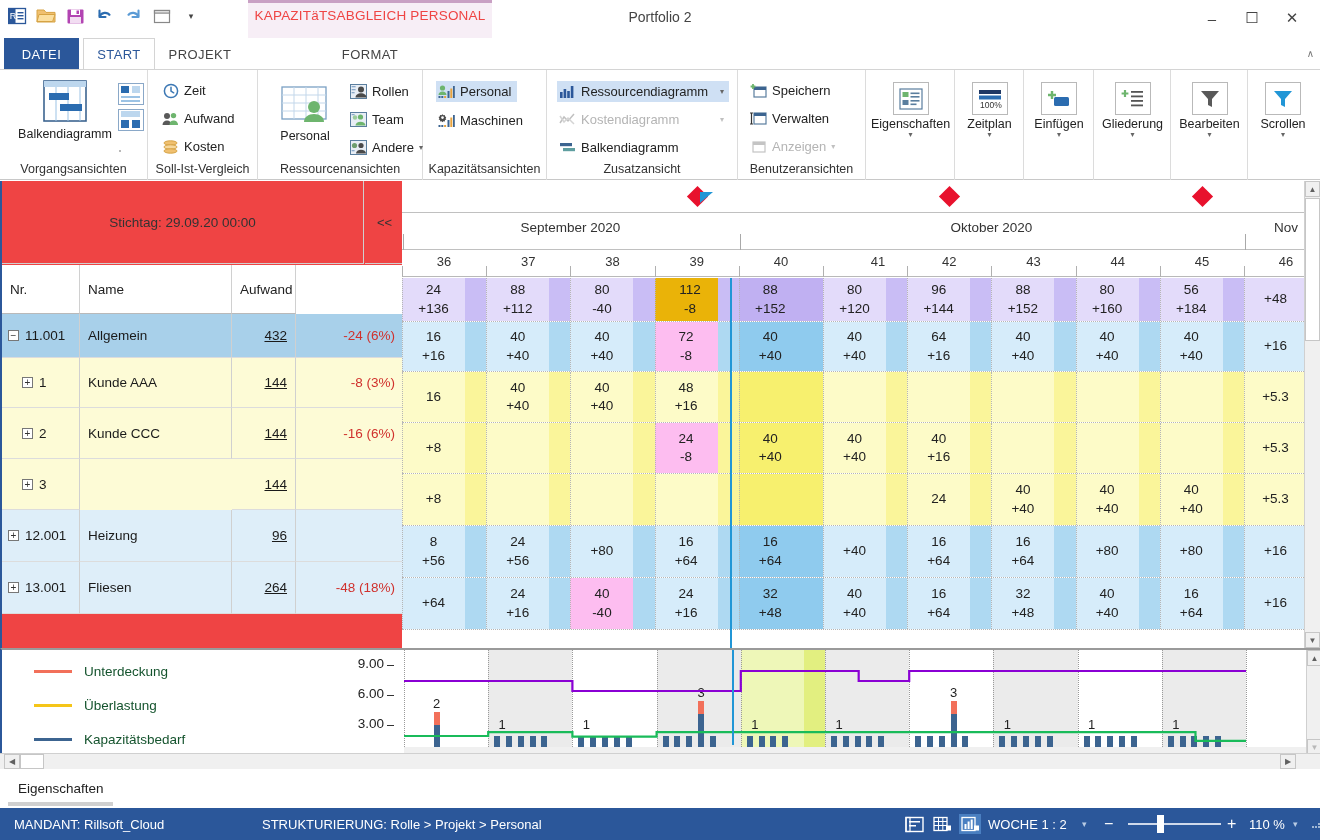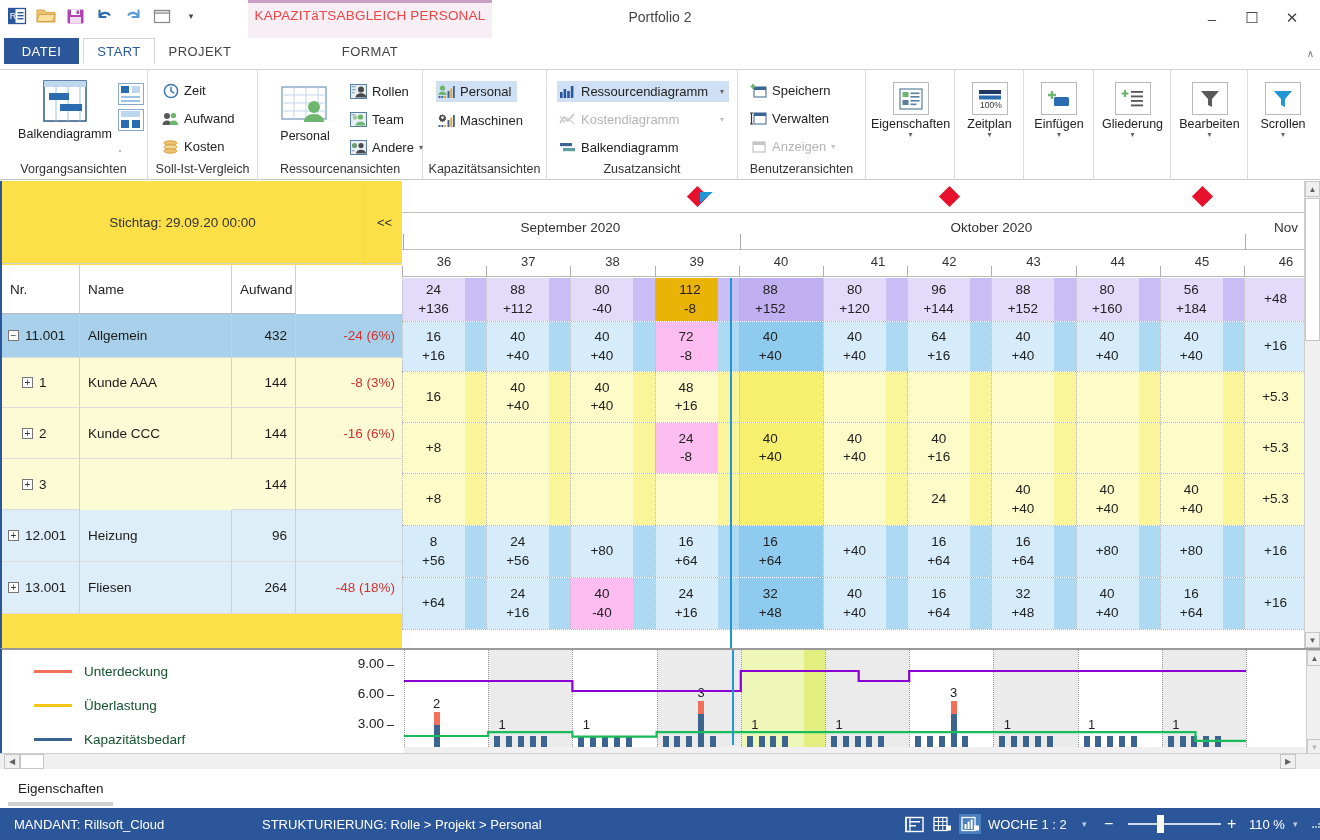--- a/index.html
+++ b/index.html
@@ -15,21 +15,21 @@
   #qat { position:absolute; left:6px; top:5px; display:flex; align-items:center; gap:7px; }
   .qat-ic { width:22px; height:22px; display:flex; align-items:center; justify-content:center; cursor:pointer; }
   #win-title { position:absolute; left:0; top:9px; width:1320px; text-align:center; font-size:14px; color:#444; }
   #ctx-tab-band { position:absolute; left:248px; top:0; width:244px; height:48px; background:#f7eef6; border-top:3px solid #c9a0c4; }
   #ctx-tab-label { position:absolute; left:248px; top:8px; width:244px; text-align:center;
      font-size:13.5px; color:#ef4444; letter-spacing:.2px; }
   .wbtn { position:absolute; top:6px; width:30px; height:24px; display:flex; align-items:center; justify-content:center;
      font-size:15px; color:#444; cursor:pointer; }
   
   #tabsrow { position:absolute; left:0; top:38px; width:1320px; height:32px; background:#fff; }
-  .tab { position:absolute; top:0; height:26px; display:flex; align-items:center; justify-content:center;
+  .tab { position:absolute; top:0; height:32px; display:flex; align-items:center; justify-content:center;
      font-size:13px; color:#2b579a; cursor:pointer; letter-spacing:.4px; }
   #tab-datei { left:4px; width:75px; background:#2b579a; color:#fff; }
   #tab-start { left:83px; width:72px; background:#fff; border:1px solid #d4d4d4; border-bottom:1px solid #fff; color:#2b579a; }
   #tab-projekt { left:159px; width:82px; color:#444; }
   #tab-format { left:306px; width:128px; color:#444; }
   #tabs-sep { position:absolute; left:0; top:69px; width:1320px; height:1px; background:#d4d4d4; }
   #ribbon-collapse { position:absolute; right:6px; top:48px; font-size:10px; color:#777; cursor:pointer; }
   
   #ribbon { position:absolute; left:0; top:70px; width:1320px; height:110px; background:#fff;
      border-bottom:1px solid #c8c8c8; }
@@ -40,35 +40,35 @@
   .big-btn .lbl { font-size:12.5px; color:#222; display:block; margin-top:2px; }
   .small-item { position:absolute; display:flex; align-items:center; gap:5px; font-size:13px; color:#222;
      cursor:pointer; white-space:nowrap; }
   .small-item.dis { color:#b4b4b4; }
   .small-item.sel { background:#cfe0f4; }
   .caret { font-size:8px; color:#666; }
   .icbox { width:17px; height:17px; flex:none; display:flex; align-items:center; justify-content:center; }
   .sqbtn { border:1px solid #b9b9b9; background:#fff; display:flex; align-items:center; justify-content:center; }
   
   #content { position:absolute; left:0; top:181px; width:1320px; height:467px; }
-  #leftpane { position:absolute; left:0; top:0; width:402px; height:467px; background:#fde047;
+  #leftpane { position:absolute; left:0; top:0; width:402px; height:467px; background:#ef4444;
      border-left:2px solid #2b579a; }
   #stichtag-box { position:absolute; left:0; top:0; width:362px; height:83px; border-right:1px solid #d0d0d0;
      border-bottom:1px solid #d0d0d0; display:flex; align-items:center; justify-content:center;
      font-size:13.5px; color:#333; }
   #collapse-box { position:absolute; left:363px; top:0; width:39px; height:83px; border-bottom:1px solid #d0d0d0;
      display:flex; align-items:center; justify-content:center; font-size:13px; color:#333; cursor:pointer; }
   #thead { position:absolute; left:0; top:84px; width:402px; height:49px; background:#fff; }
   .th { position:absolute; top:0; height:49px; border-right:1px solid #d0d0d0; border-bottom:1px solid #b9b9b9;
      display:flex; align-items:center; padding:0 8px; font-size:13.5px; color:#222; overflow:hidden; white-space:nowrap; }
   #trows { position:absolute; left:0; top:133px; width:402px; height:334px; overflow:hidden; }
   .trow { position:absolute; left:0; width:402px; }
   .tcell { position:absolute; top:0; height:100%; border-right:1px solid #d0d0d0; border-bottom:1px solid #dcdcdc;
      display:flex; align-items:center; padding:0 8px; font-size:13.5px; color:#1a1a1a; overflow:hidden; white-space:nowrap; }
-  .tcell.num { justify-content:flex-end; }
+  .tcell.num { justify-content:flex-end;text-decoration:underline; }
   .tcell.neg { justify-content:flex-end; color:#d0312d; }
   .expander { display:inline-block; width:11px; height:11px; border:1px solid #777; background:#fff;
      line-height:9px; text-align:center; font-size:10px; color:#333; margin-right:6px; cursor:pointer; flex:none; }
   
   #rightpane { position:absolute; left:402px; top:0; width:904px; height:467px; background:#fff; overflow:hidden; }
   #milestone-band { position:absolute; left:0; top:0; width:904px; height:32px; border-bottom:1px solid #c0c0c0; }
   .msdiamond { position:absolute; width:15px; height:15px; background:#e8112d; transform:rotate(45deg); }
   #mstriangle { position:absolute; width:0; height:0; border-left:13px solid #2196d6;
      border-bottom:11px solid transparent; }
   #month-band { position:absolute; left:0; top:33px; width:904px; height:36px; border-bottom:1px solid #c0c0c0; }

